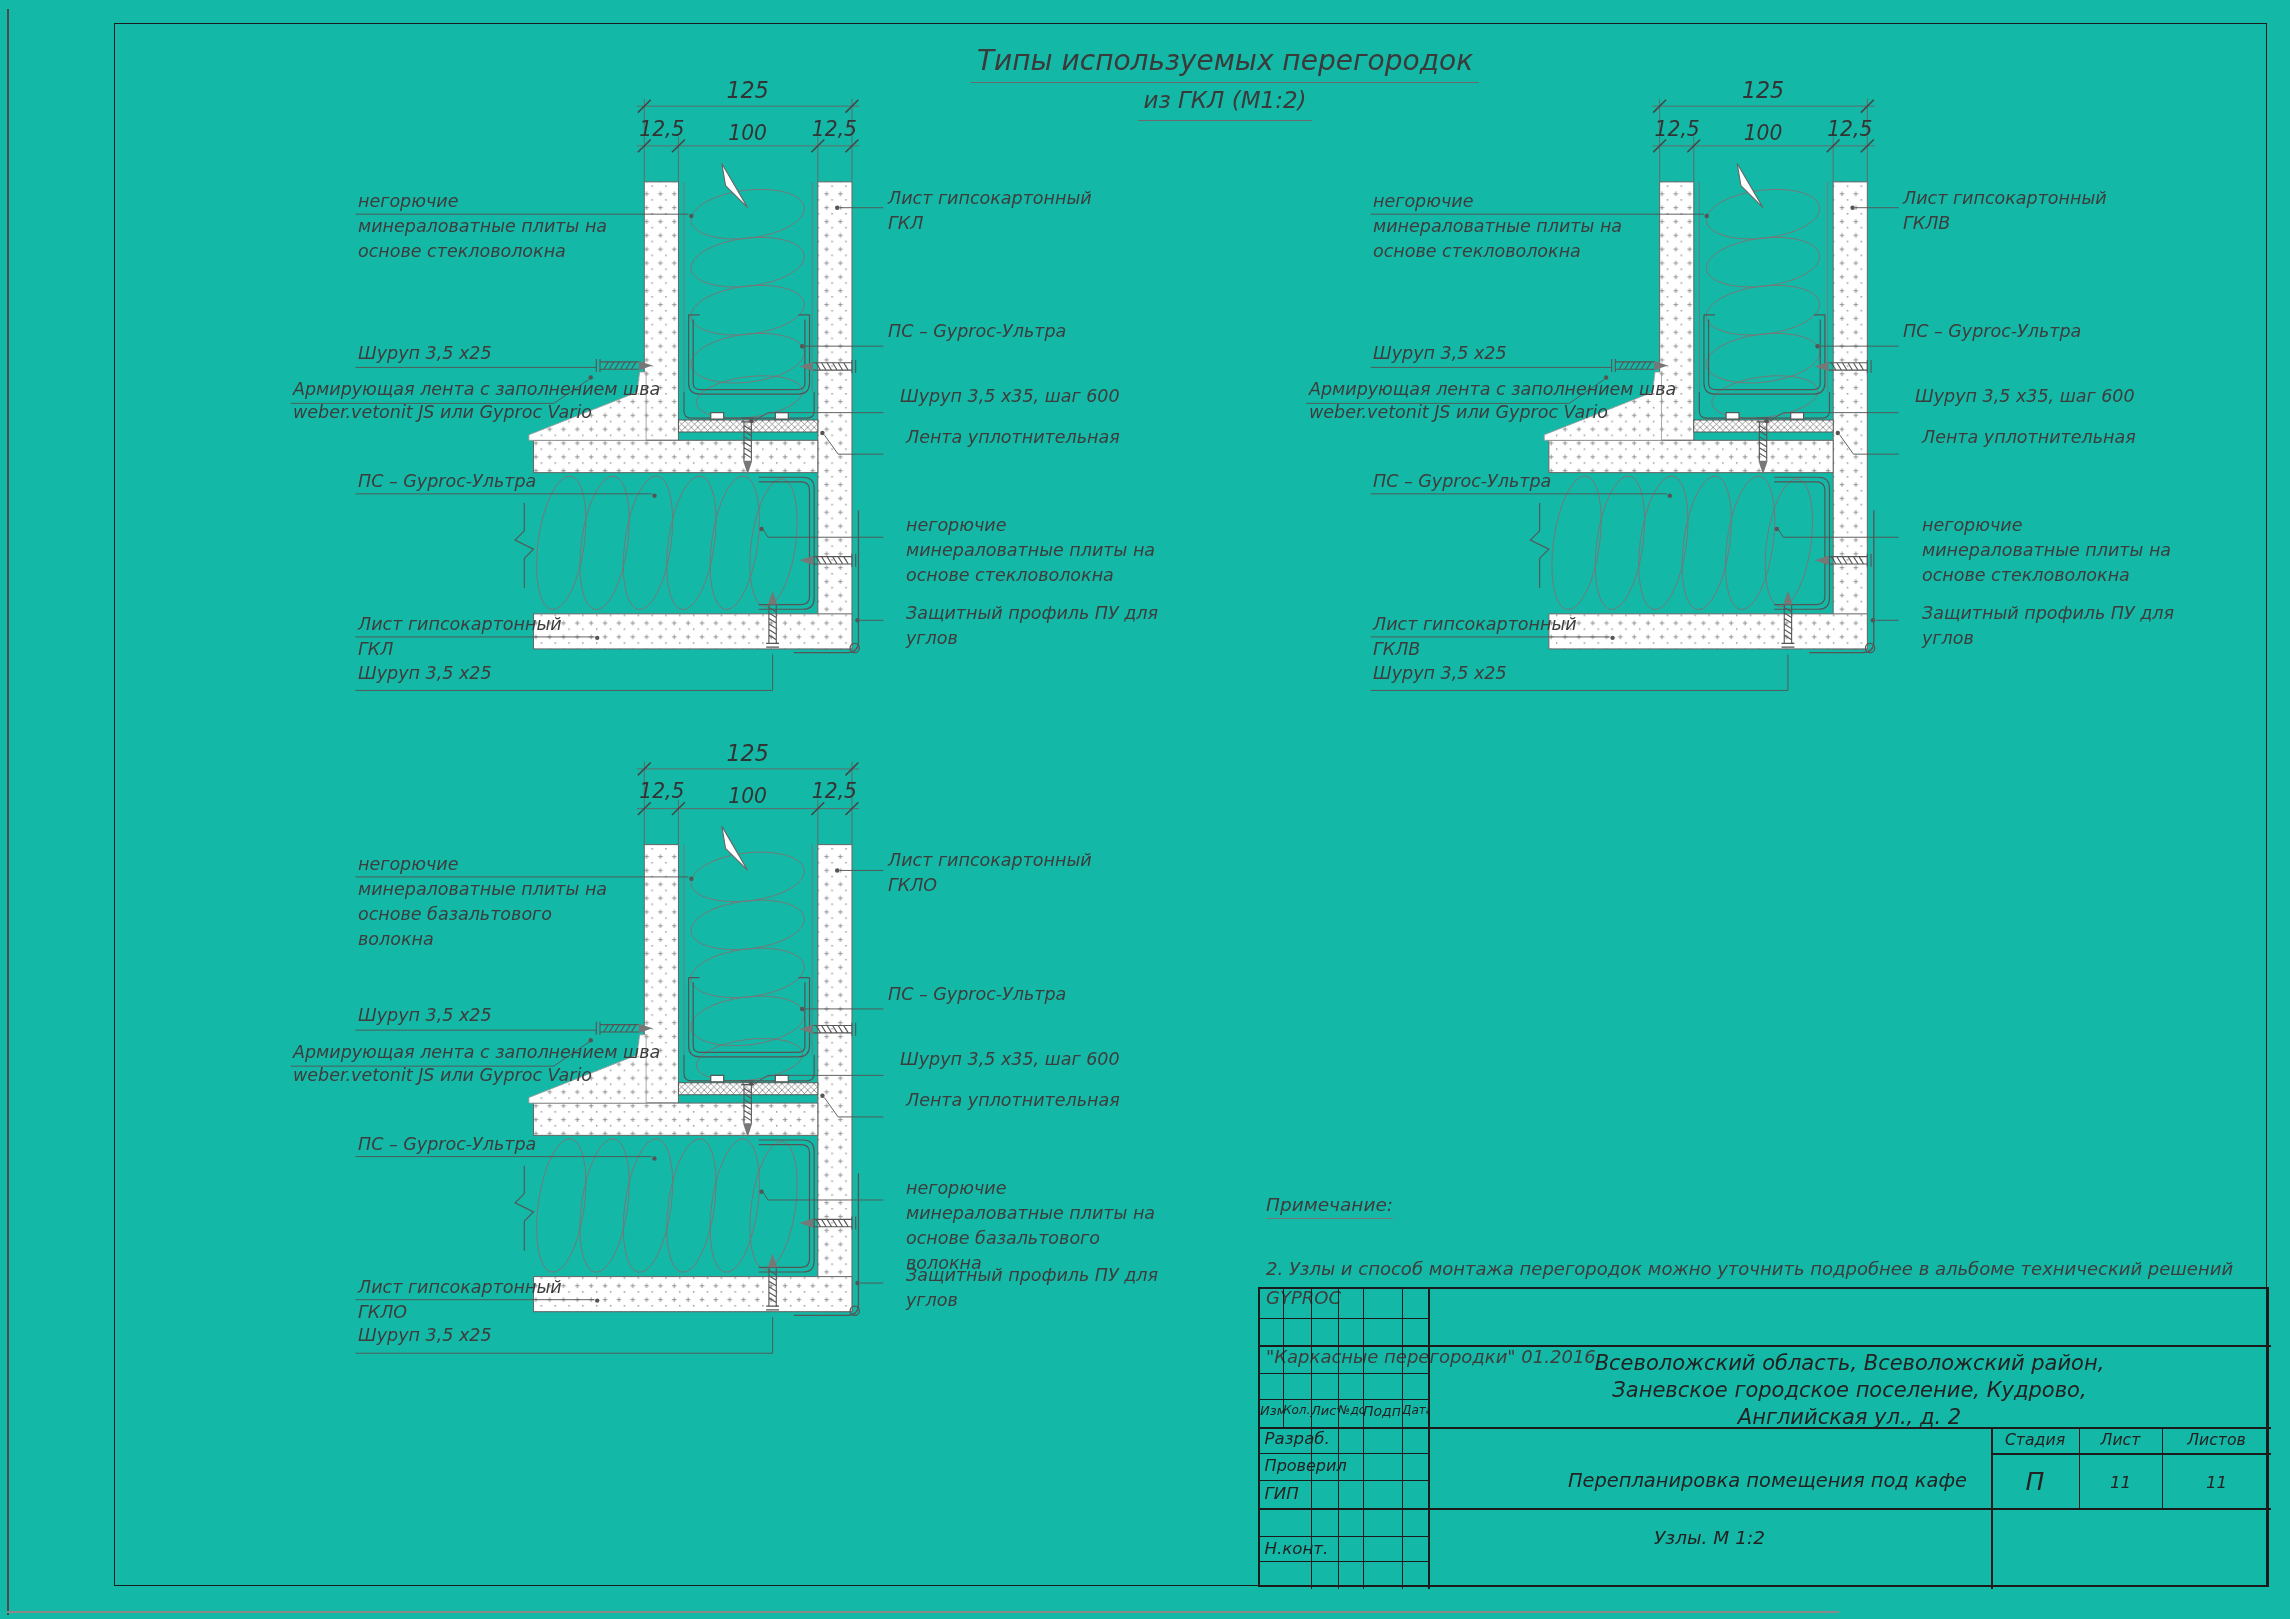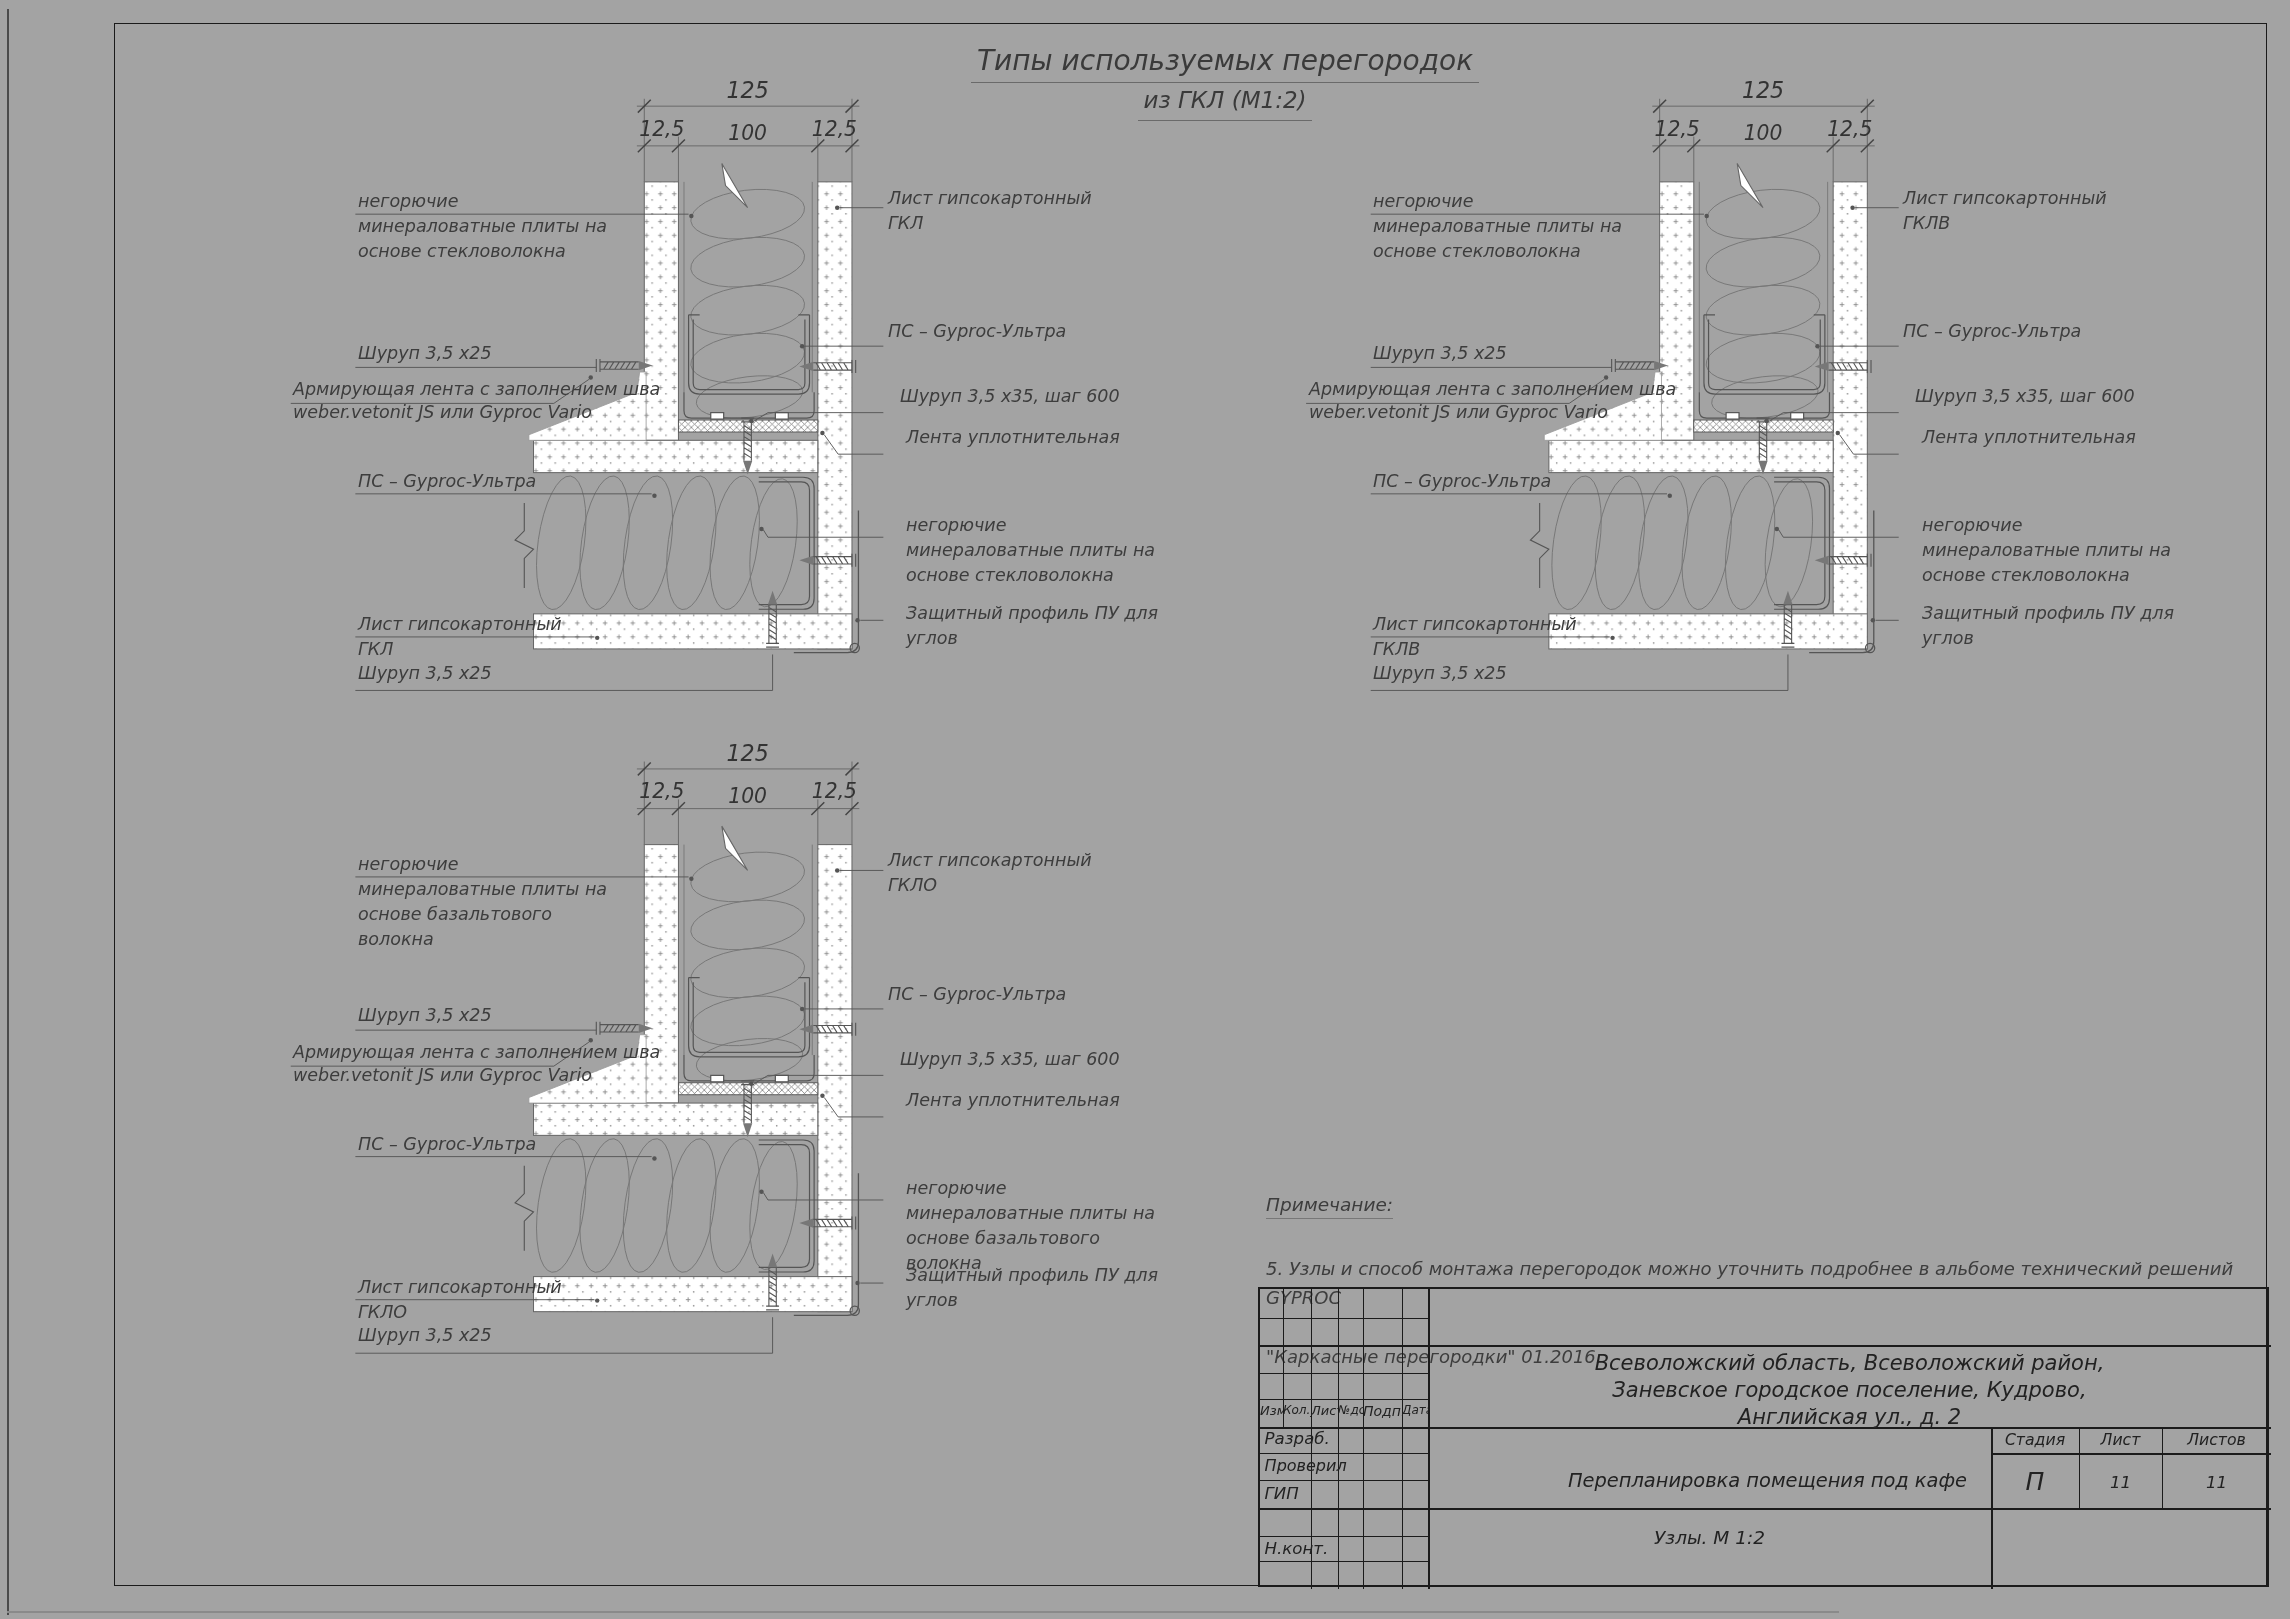--- a/index.html
+++ b/index.html
@@ -1,16 +1,16 @@
 <!DOCTYPE html>
 <html style="font-size:14.8px"><head>
 <meta charset="utf-8">
 <style>
   html,body{margin:0;padding:0;background:#fff;}
-  .page{position:relative;width:2291px;height:1620px;background:#a3a3a3;overflow:hidden;
+  .page{position:relative;width:2291px;height:1620px;background:#14b8a6;overflow:hidden;
         font-family:"DejaVu Sans",sans-serif;}
   .frame{position:absolute;left:114px;top:23px;width:2153px;height:1563px;
          border:1.8px solid #1b1b1b;box-sizing:border-box;}
   .paper-edge-l{position:absolute;left:7.4px;top:9.2px;width:1.8px;height:1606px;background:#4a4a4a;}
   .paper-edge-b{position:absolute;left:7.4px;top:1611px;width:1832px;height:1.8px;background:#8a8a8a;}
   .title{position:absolute;left:902px;top:44px;width:646px;text-align:center;
          font-style:italic;color:#3a3a3a;z-index:3;}
   .title .t1{display:inline-block;font-size:28px;line-height:33px;
              border-bottom:1.8px solid #6a6a6a;padding:0 5.5px 4.6px 5.5px;}
   .title .t2{display:inline-block;font-size:23px;line-height:31px;
@@ -216,21 +216,21 @@
   <div class="lbl" style="left:906px;top:1176px">негорючие
 минераловатные плиты на
 основе базальтового
 волокна</div>
   <div class="lbl" style="left:906px;top:1263px">Защитный профиль ПУ для
 углов</div>
 
   <div class="note">
     <span class="nt">Примечание:</span>
     <div class="nl">
-      <div>5. Узлы и способ монтажа перегородок можно уточнить подробнее в альбоме технический решений GYPROC</div>
+      <div>2. Узлы и способ монтажа перегородок можно уточнить подробнее в альбоме технический решений GYPROC</div>
       <div>"Каркасные перегородки" 01.2016.</div>
     </div>
   </div>
 
   <div class="tb">
 
     <div class="ln" style="left:23px;top:0;width:1.4px;height:138px"></div>
     <div class="ln" style="left:51px;top:0;width:1.4px;height:300px"></div>
     <div class="ln" style="left:78px;top:0;width:1.4px;height:300px"></div>
     <div class="ln" style="left:103px;top:0;width:1.4px;height:300px"></div>

